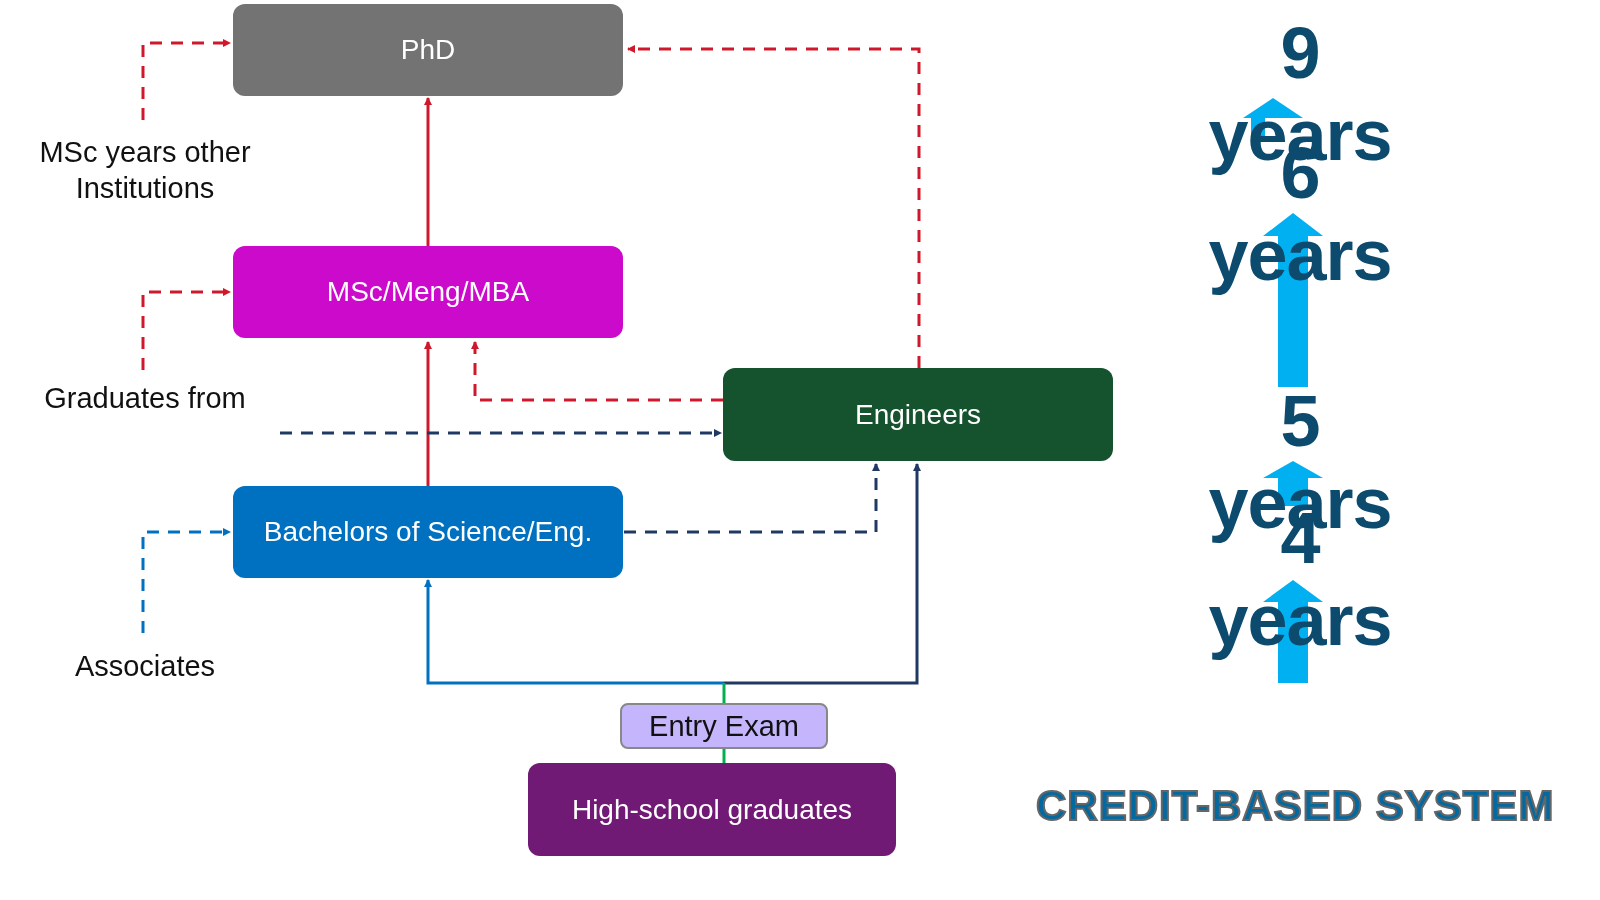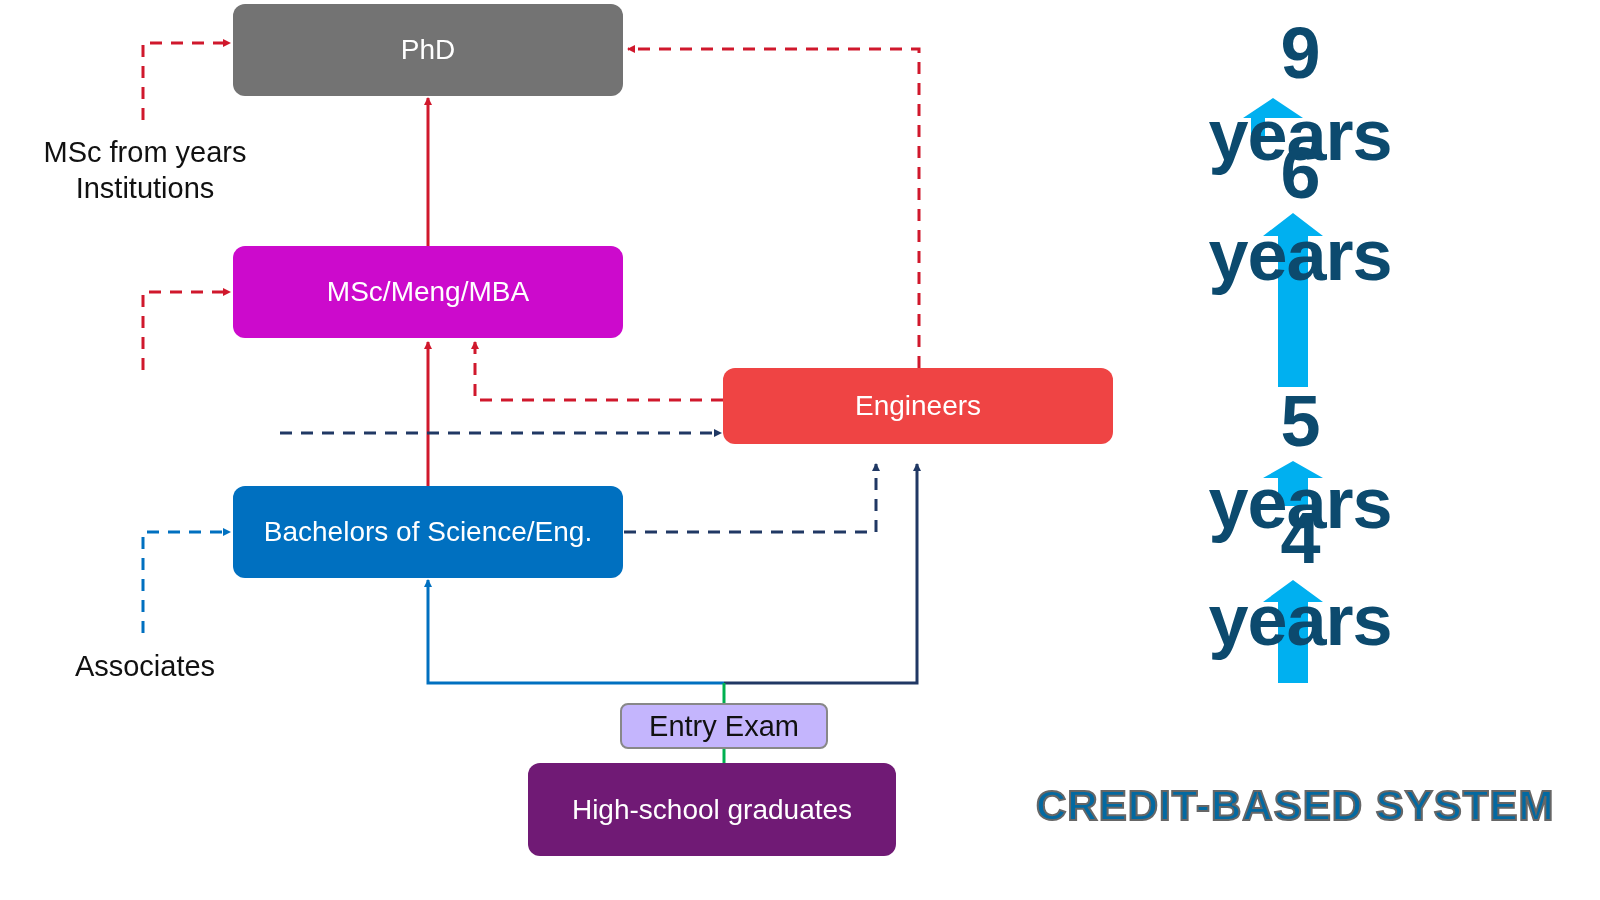--- a/index.html
+++ b/index.html
@@ -57,38 +57,39 @@
   <polygon points="1293,461 1263,478 1278,478 1278,506 1308,506 1308,478 1323,478" fill="#00b0f0"></polygon>
   <polygon points="1293,580 1263,602 1278,602 1278,683 1308,683 1308,602 1323,602" fill="#00b0f0"></polygon>
 </svg>
 
 <div class="box" style="left:233px;top:4px;width:390px;height:92px;background:#737373;">
   <span>PhD</span>
 </div>
 <div class="box" style="left:233px;top:246px;width:390px;height:92px;background:#cc0acc;">
   <span>MSc/Meng/MBA</span>
 </div>
-<div class="box" style="left:723px;top:368px;width:390px;height:76px;background:#ef4444;">
+<div class="box" style="left:723px;top:368px;width:390px;height:93px;background:#14532d;">
   <span>Engineers</span>
 </div>
 <div class="box" style="left:233px;top:486px;width:390px;height:92px;background:#0070c0;">
   <span>Bachelors of Science/Eng.</span>
 </div>
 <div class="box" style="left:528px;top:763px;width:368px;height:93px;background:#701a75;">
   <span>High-school graduates</span>
 </div>
 <div class="exam">
   <span>Entry Exam</span>
 </div>
 
 <div class="lbl" style="left:20px;top:134px;width:250px;">
-  <div>MSc from years</div>
+  <div>MSc years other</div>
   <div>Institutions</div>
 </div>
 <div class="lbl" style="left:20px;top:380px;width:250px;">
+  <div>Graduates from</div>
 </div>
 <div class="lbl" style="left:20px;top:648px;width:250px;">
   <div>Associates</div>
 </div>
 
 <div class="yrs" style="top:12px;">9 years</div>
 <div class="yrs" style="top:132px;">6 years</div>
 <div class="yrs" style="top:380px;">5 years</div>
 <div class="yrs" style="top:497px;">4 years</div>
 

